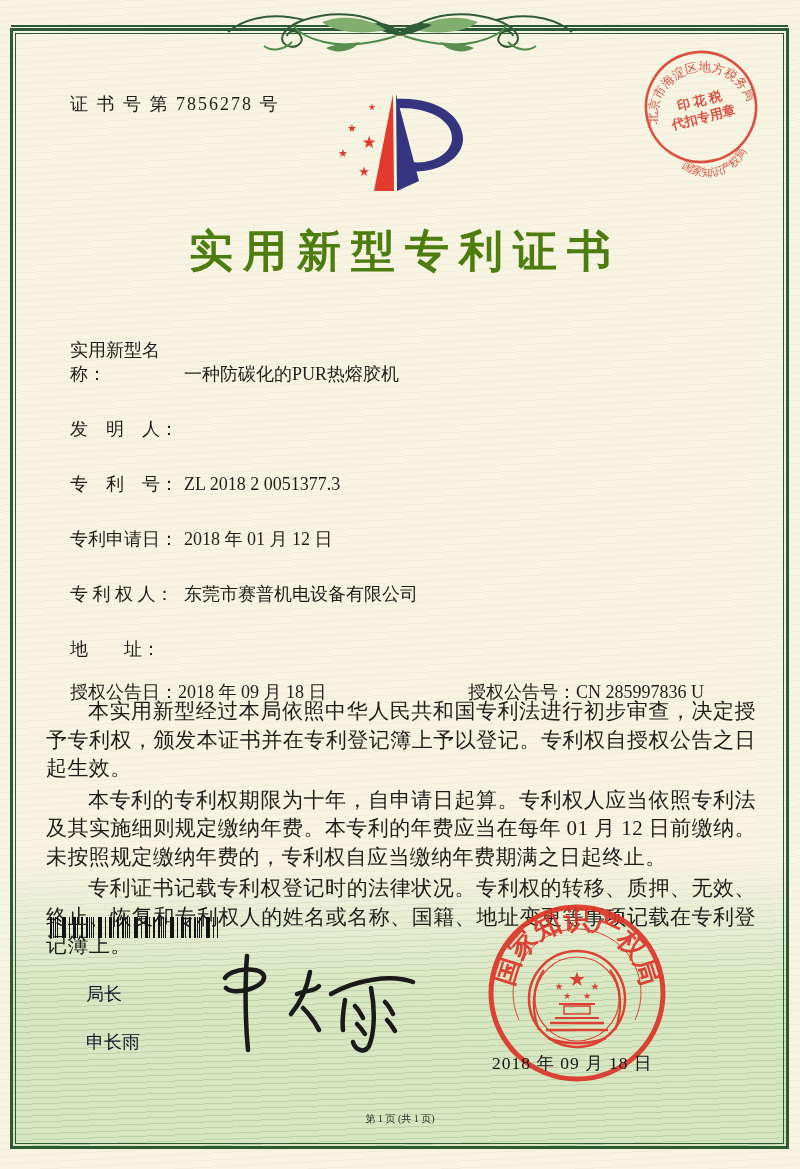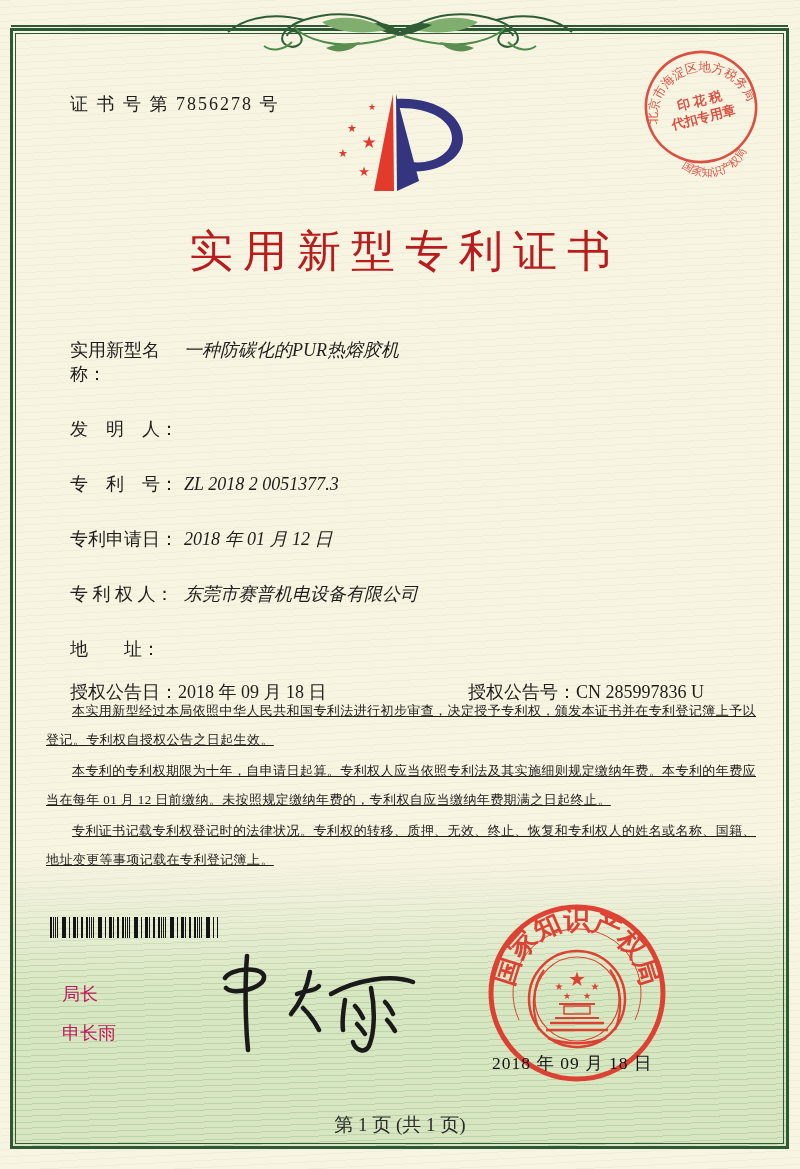--- a/index.html
+++ b/index.html
@@ -30,45 +30,45 @@
   .frame-inner{position:absolute;inset:2px;border:1px solid #2d5a34;}
   .top-rule{position:absolute;left:11px;right:12px;top:25px;height:2px;background:#2d5a34;z-index:2;}
   .top-ornament{position:absolute;left:208px;top:2px;z-index:3;}
   
   .content{position:absolute;inset:0;z-index:4;}
   .cert-no{position:absolute;left:70px;top:92px;font-size:18px;letter-spacing:2px;text-align:right;}
   .tax-stamp{position:absolute;left:626px;top:32px;opacity:.88;}
   .logo{position:absolute;left:315px;top:90px;}
   .title{
     position:absolute;left:0;right:0;top:222px;text-align:center;
-    font-size:44px;font-weight:normal;letter-spacing:10px;text-indent:10px;color:#b91c1c;
+    font-size:44px;font-weight:bold;letter-spacing:10px;text-indent:10px;color:#4d7c0f;
   }
   .fields{position:absolute;left:70px;right:52px;top:338px;font-size:18px;line-height:24px;}
-  .row{display:flex;margin-bottom:31px;}
+  .row{display:flex;margin-bottom:31px;align-items:flex-end;}
   .row-label{flex:none;width:114px;}
-  .row-value{flex:1;font-style:italic;}
+  .row-value{flex:1;}
   .row-address{margin-bottom:19px;}
   .row-address .row-value{white-space:pre-line;}
   .row-grant{position:relative;display:block;}
   .grant-left{display:inline;}
   .grant-right{position:absolute;left:398px;top:0;white-space:nowrap;}
-  .paragraphs{position:absolute;left:46px;right:44px;top:697px;font-size:13px;line-height:28.5px;text-align:justify;letter-spacing:.4px;text-decoration:underline;}
+  .paragraphs{position:absolute;left:46px;right:44px;top:697px;font-size:21px;line-height:28.5px;text-align:justify;letter-spacing:.4px;}
   .paragraphs p{margin:0 0 3px 0;text-indent:2em;}
   .barcode{
     position:absolute;left:50px;top:917px;width:168px;height:21px;z-index:5;
     background:
       repeating-linear-gradient(90deg,#141414 0 2px,rgba(0,0,0,0) 2px 3px,#141414 3px 4px,rgba(0,0,0,0) 4px 7px,#141414 7px 8px,rgba(0,0,0,0) 8px 12px),
       repeating-linear-gradient(90deg,rgba(0,0,0,0) 0 5px,#141414 5px 6px,rgba(0,0,0,0) 6px 9px);
   }
-  .officer{position:absolute;left:62px;top:982px;z-index:6;font-family:"Liberation Sans","DejaVu Sans",sans-serif;font-size:18px;color:#be185d;}
-  .officer .officer-name{margin-top:15px;}
+  .officer{position:absolute;left:86px;top:982px;z-index:6;font-family:"Liberation Sans","DejaVu Sans",sans-serif;font-size:18px;color:#0f172a;}
+  .officer .officer-name{margin-top:24px;}
   .signature{position:absolute;left:185px;top:942px;z-index:6;}
   .seal{position:absolute;left:486px;top:902px;z-index:5;opacity:.92;}
   .seal-date{position:absolute;left:492px;top:1051px;z-index:7;font-size:17.5px;letter-spacing:1px;color:#151515;}
-  .footer{position:absolute;left:0;right:0;top:1112px;text-align:center;z-index:6;font-size:19px;color:#2a2a2a;}
+  .footer{position:absolute;left:0;right:0;top:1112px;text-align:center;z-index:6;font-size:10px;color:#2a2a2a;}
   svg text{font-family:"Liberation Serif","DejaVu Serif",serif;}
 </style>
 </head>
 <body>
 
 <div class="page-texture"></div>
 <div class="green-band">
     <div class="waves"></div>
   </div>
 

